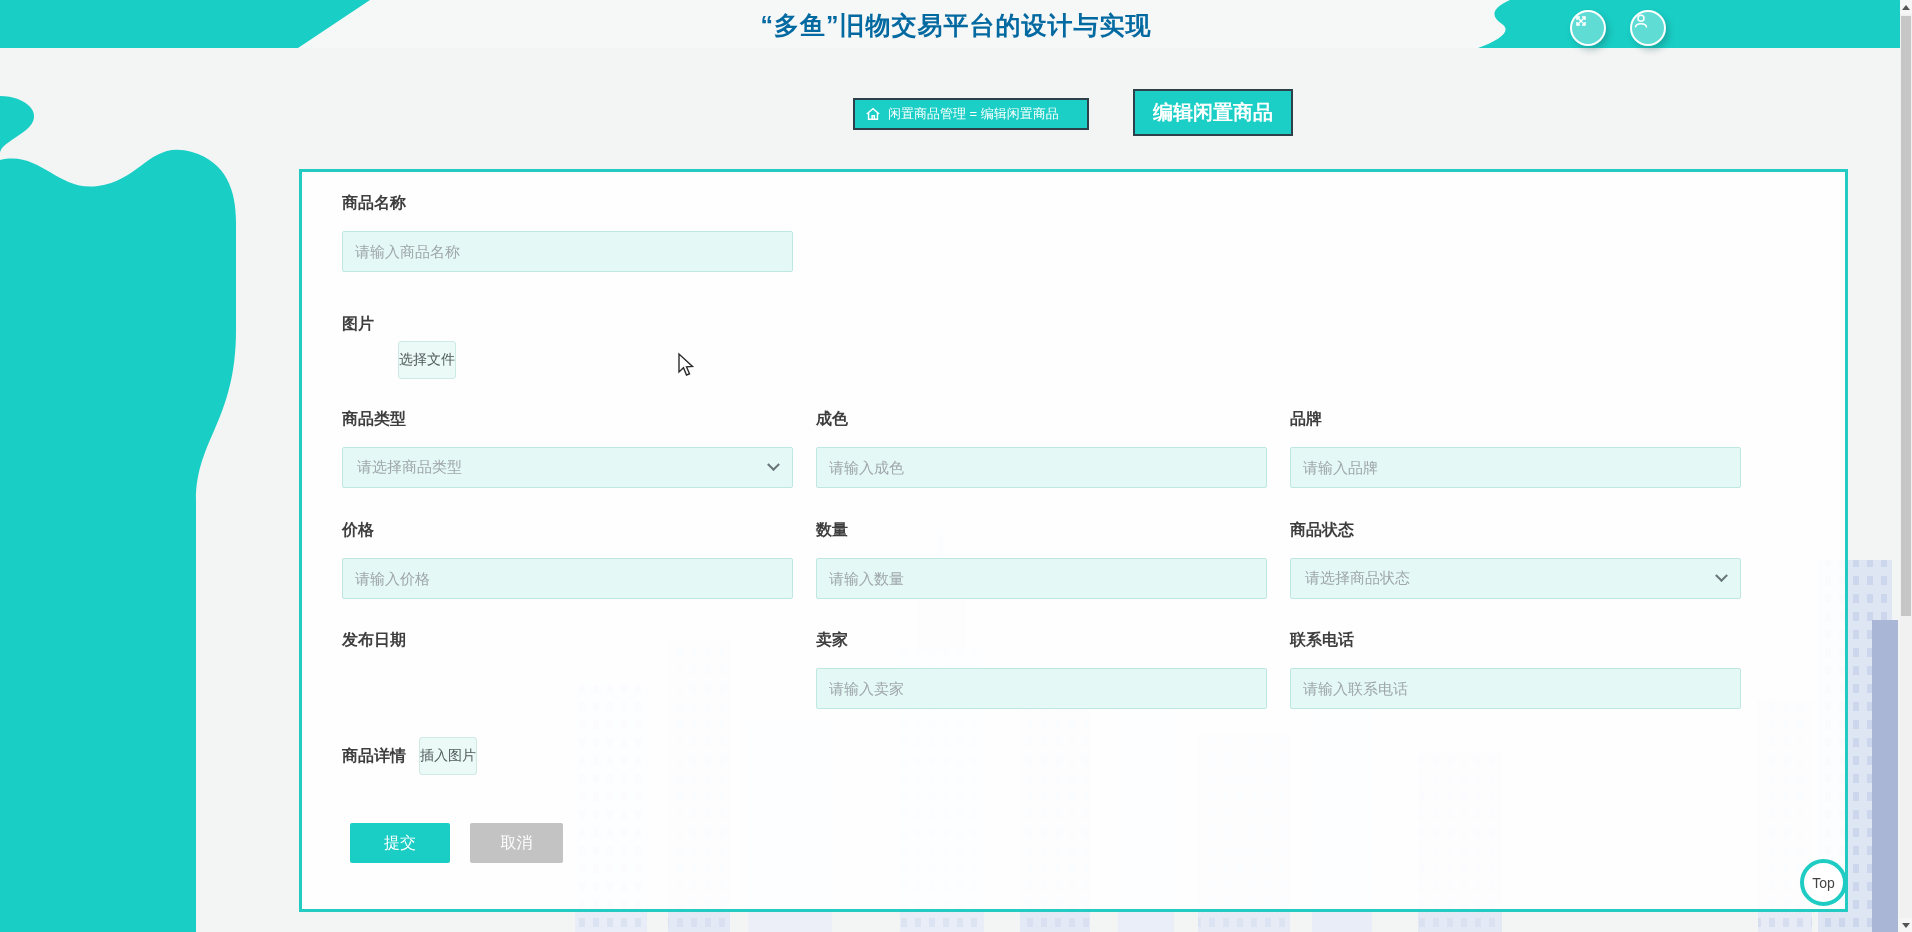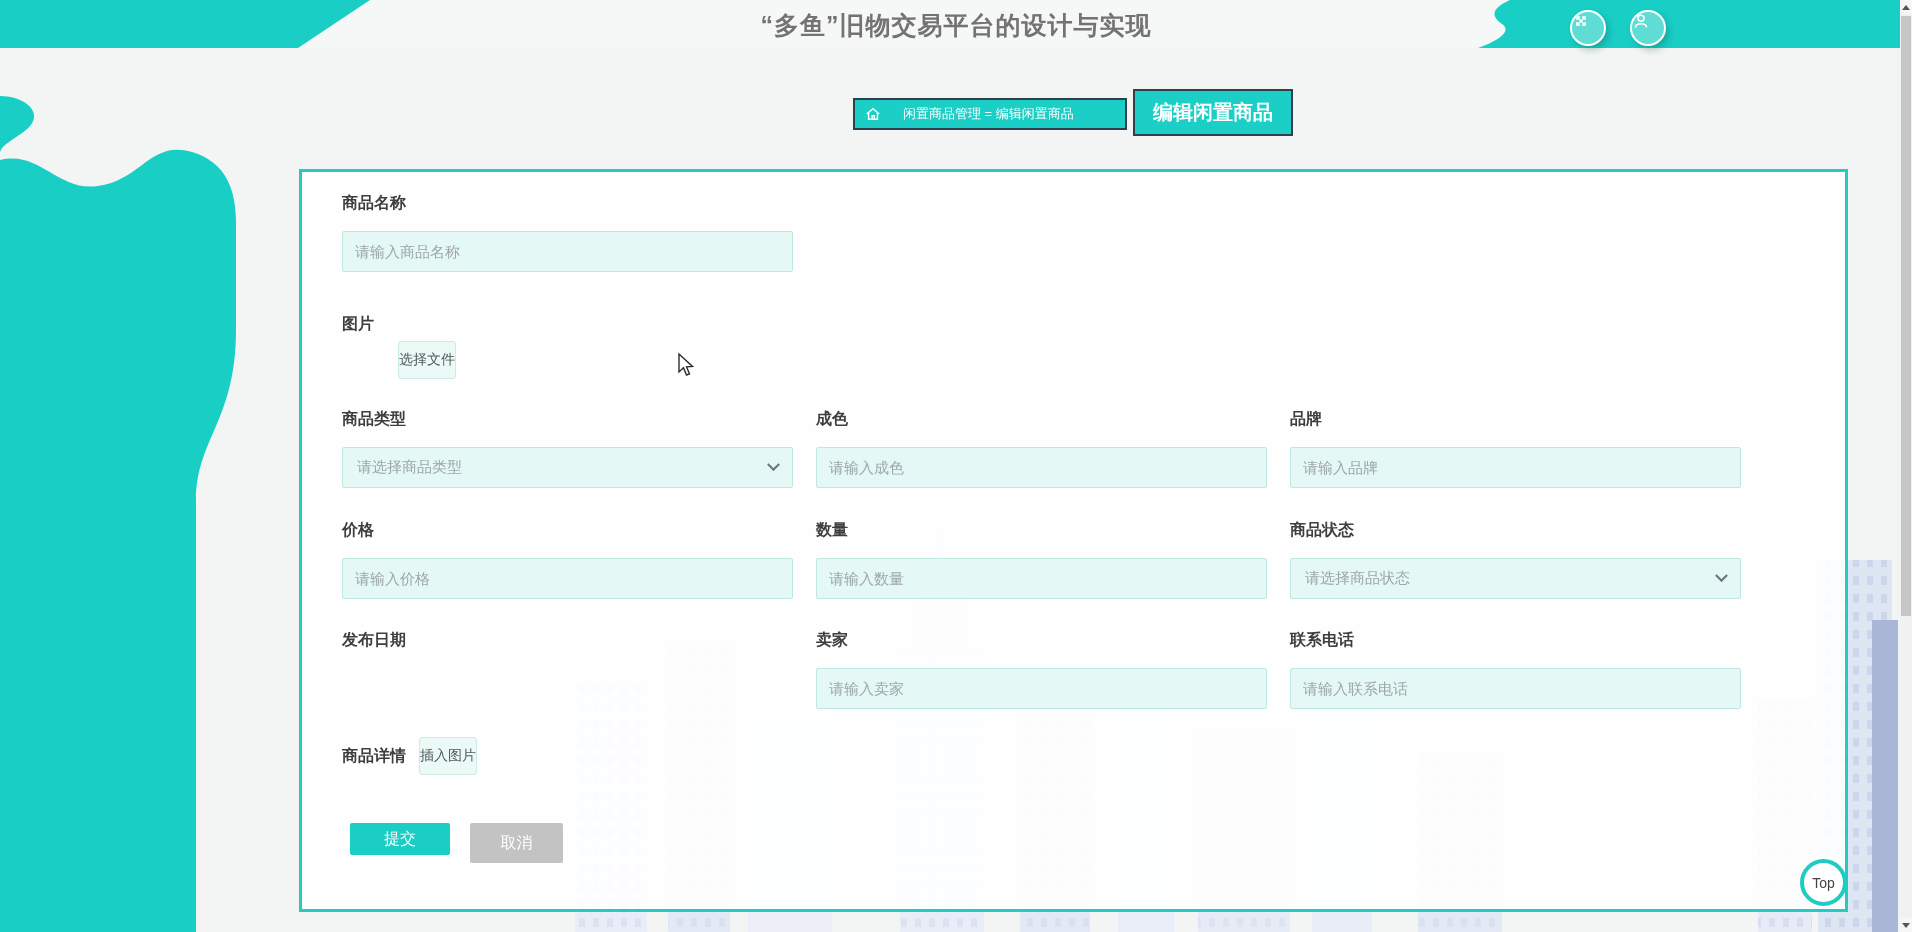--- a/index.html
+++ b/index.html
@@ -3,34 +3,34 @@
 <meta charset="utf-8">
 <style>
   * { margin:0; padding:0; box-sizing:border-box; }
   html,body { width:1912px; height:932px; overflow:hidden; }
   body { font-family:"Liberation Sans","DejaVu Sans",sans-serif; background:#f3f4f4; position:relative; }
 
   
   .header { position:absolute; left:0; top:0; width:1912px; height:48px; z-index:5; }
   .header svg { position:absolute; left:0; top:0; }
   .header-title { position:absolute; left:0; right:0; top:9px; text-align:center;
-    font-size:25px; font-weight:bold; color:#737373; letter-spacing:1px; }
+    font-size:25px; font-weight:bold; color:#0369a1; letter-spacing:1px; }
   .hicon { position:absolute; top:10px; width:36px; height:36px; border-radius:50%;
     background:#5fdcd4; border:2px solid #ffffff; display:flex; align-items:center; justify-content:center;
     box-shadow:3px 4px 6px rgba(20,90,85,.3); cursor:pointer; }
   .hicon.fs { left:1570px; } .hicon.usr { left:1630px; }
 
   
   .blob, .skyline { position:absolute; z-index:1; }
   .blob { left:0; top:0; }
   .skyline { left:520px; top:500px; }
 
   
-  .crumb-bar { position:absolute; left:853px; top:98px; width:274px; height:31px; z-index:4;
-    background:#1bcfc6; border:2px solid #2e4049; display:flex; align-items:center; gap:22px;
+  .crumb-bar { position:absolute; left:853px; top:98px; width:236px; height:31px; z-index:4;
+    background:#1bcfc6; border:2px solid #2e4049; display:flex; align-items:center; gap:7px;
     padding:14px 10px; color:#fff; font-size:13px; white-space:nowrap; }
   .crumb-tab { position:absolute; left:1133px; top:89px; width:160px; height:47px; z-index:4;
     background:#1bcfc6; border:2px solid #2e4049; display:flex; align-items:center; justify-content:center;
     color:#fff; font-size:20px; font-weight:bold; cursor:pointer; }
 
   
   .card { position:absolute; left:299px; top:169px; width:1549px; height:743px; z-index:2;
     background:rgba(255,255,255,.9); border:3px solid #24cbc2; }
   .card-inner { padding:21px 100px 0 40px; }
   .f-label { display:block; font-size:16px; font-weight:bold; color:#3e3e3e; }
@@ -47,21 +47,21 @@
     color:#4f5a5a; font-size:14px; padding:9px 0; cursor:pointer;
     font-family:"Liberation Sans","DejaVu Sans",sans-serif; }
   .row1-input { margin-top:17px; }
   .lbl-image { margin-top:42px; }
   .file-btn { margin-top:6px; margin-left:56px; }
   .grid3 { display:grid; grid-template-columns:451px 451px 451px; column-gap:23px; }
   .grid3 .f-label { margin-bottom:17px; }
   .g1 { margin-top:30px; } .g2 { margin-top:32px; } .g3 { margin-top:31px; }
   .detail-row { margin-top:28px; display:flex; align-items:center; gap:13px; }
   .actions { margin-top:48px; margin-left:8px; display:flex; gap:20px; }
-  .btn-submit { width:100px; height:32px; background:#1bcec5; color:#fff; font-size:16px;
+  .btn-submit { width:100px; height:40px; background:#1bcec5; color:#fff; font-size:16px;
     border:none; border-radius:2px; cursor:pointer; font-family:"Liberation Sans","DejaVu Sans",sans-serif; }
   .btn-cancel { width:93px; height:40px; background:#c3c3c3; color:#fff; font-size:16px;
     border:none; border-radius:2px; cursor:pointer; font-family:"Liberation Sans","DejaVu Sans",sans-serif; }
 
   
   .top-circle { position:absolute; left:1800px; top:859px; width:47px; height:47px; z-index:6;
     background:#fff; border:4px solid #1fccc3; border-radius:50%; display:flex; align-items:center;
     justify-content:center; font-size:14px; color:#444; cursor:pointer; }
 
   

